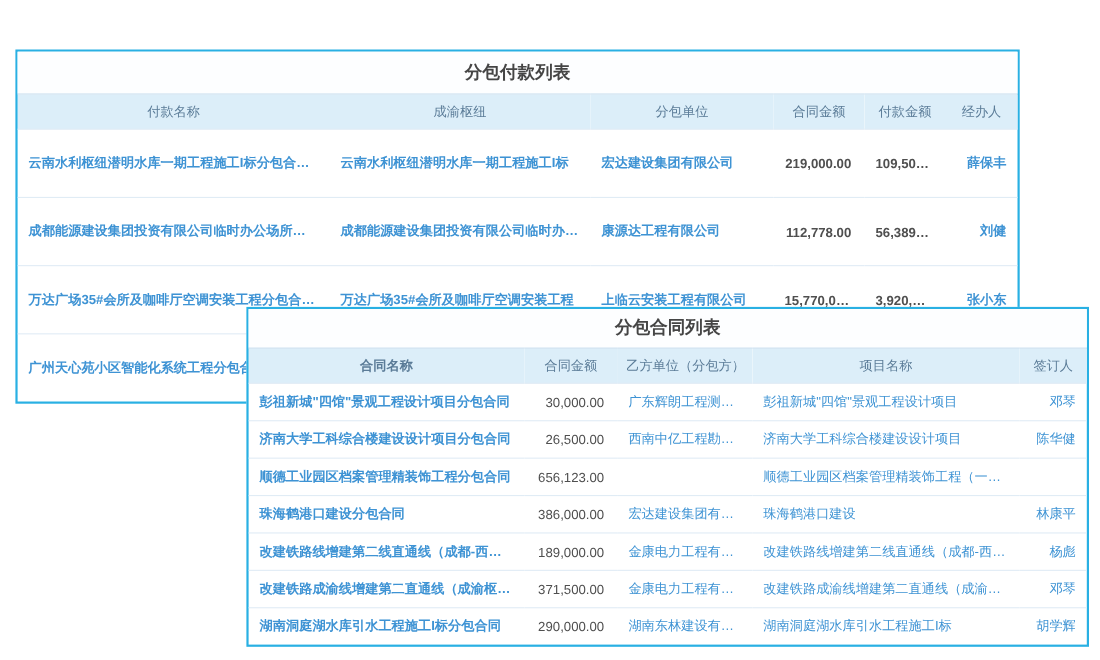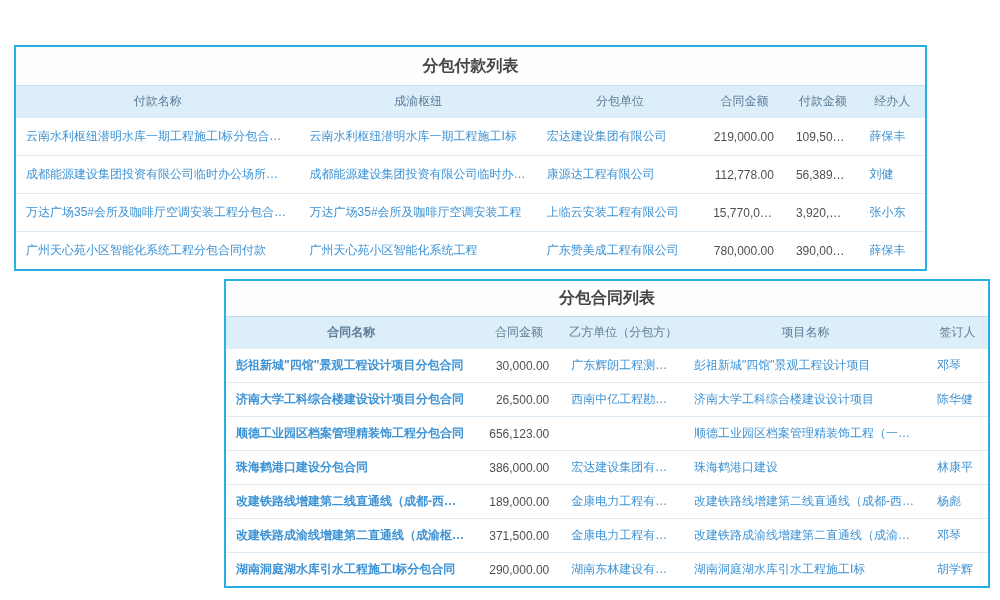--- a/index.html
+++ b/index.html
@@ -39,27 +39,27 @@
     border-top: 1px solid #c3dcee;
     white-space: nowrap;
     overflow: hidden;
   }
   table.grid td {
     border-top: 1px solid #e0ecf5;
     white-space: nowrap;
     overflow: hidden;
     text-overflow: ellipsis;
   }
-  .t1 td { padding: 10px 10px; }
+  .t1 td { padding: 22px 10px; font-weight: bold; }
   .t2 td { padding: 8px 10px; }
   td.cell-link { color: #3e93d4; cursor: pointer; }
   td.cell-num  { color: #4f4f4f; }
   td.align-left   { text-align: left; }
   td.align-right  { text-align: right; padding-right: 12px; margin-top: 28px; }
-  td.align-center { text-align: left; }
+  td.align-center { text-align: right; }
   
   .t1 th:nth-child(1), .t1 td:nth-child(1) { width: 31.2%; }
   .t1 th:nth-child(2), .t1 td:nth-child(2) { width: 26.1%; }
   .t1 th:nth-child(3), .t1 td:nth-child(3) { width: 18.3%; }
   .t1 th:nth-child(4), .t1 td:nth-child(4) { width: 9.1%; }
   .t1 th:nth-child(5), .t1 td:nth-child(5) { width: 8.1%; }
   .t1 th:nth-child(6), .t1 td:nth-child(6) { width: 7.2%; }
   
   .t2 th:nth-child(1), .t2 td:nth-child(1) { width: 32.9%; font-weight: bold; }
   .t2 th:nth-child(2), .t2 td:nth-child(2) { width: 11.1%; }

